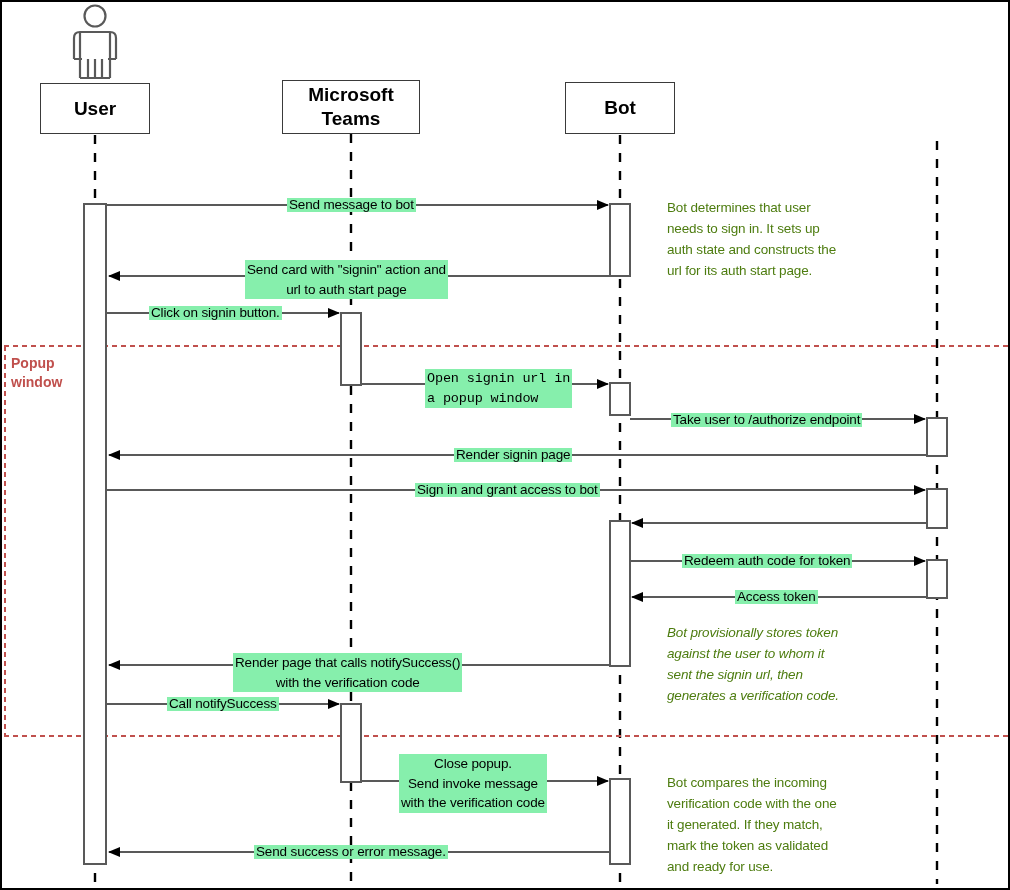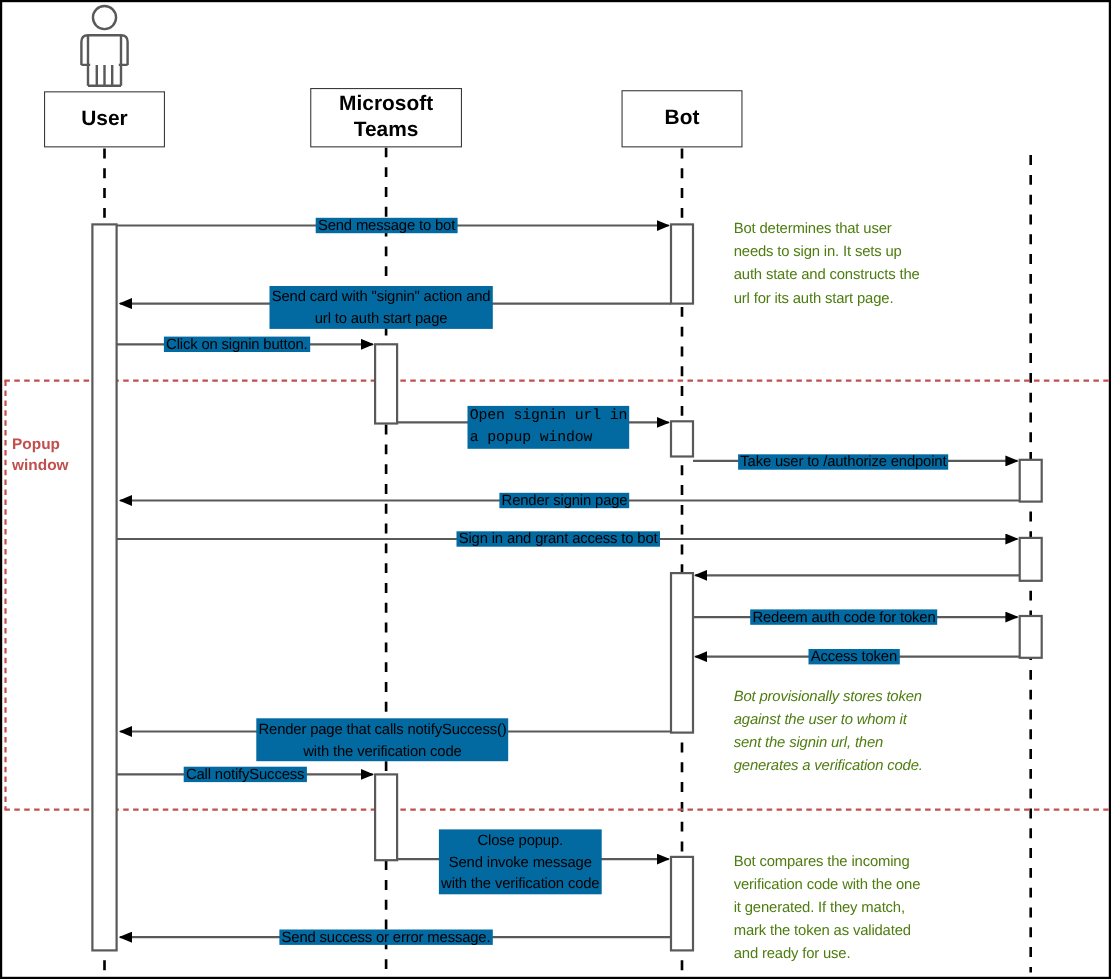--- a/index.html
+++ b/index.html
@@ -30,21 +30,21 @@
     position: absolute;
     font-family: "Liberation Sans", sans-serif;
     font-size: 13.5px;
     color: #000000;
     line-height: 1.0;
     white-space: pre;
     letter-spacing: -0.15px;
   }
   .msg-label {
     text-align: center;
-    background: #0369a1;
+    background: #86efac;
     padding: 0 2px;
   }
   .msg-label.two-line {
     line-height: 1.45;
   }
   .note {
     position: absolute;
     font-family: "Liberation Sans", sans-serif;
     font-size: 13.5px;
     color: #4d7c0f;
@@ -67,21 +67,20 @@
     color: #000000;
     line-height: 1.25;
   }
   .frag-label {
     position: absolute;
     font-family: "Liberation Sans", sans-serif;
     font-weight: bold;
     font-size: 14px;
     line-height: 1.35;
     white-space: pre-line;
-    margin-top: 40px;
   }
 </style>
 </head>
 <body>
 
 <div id="canvas">
 
   <svg class="layer" viewBox="0 0 1010 890">
     <defs>
       <marker id="ahR" markerWidth="12" markerHeight="10" refX="11" refY="5" orient="auto" markerUnits="userSpaceOnUse">

